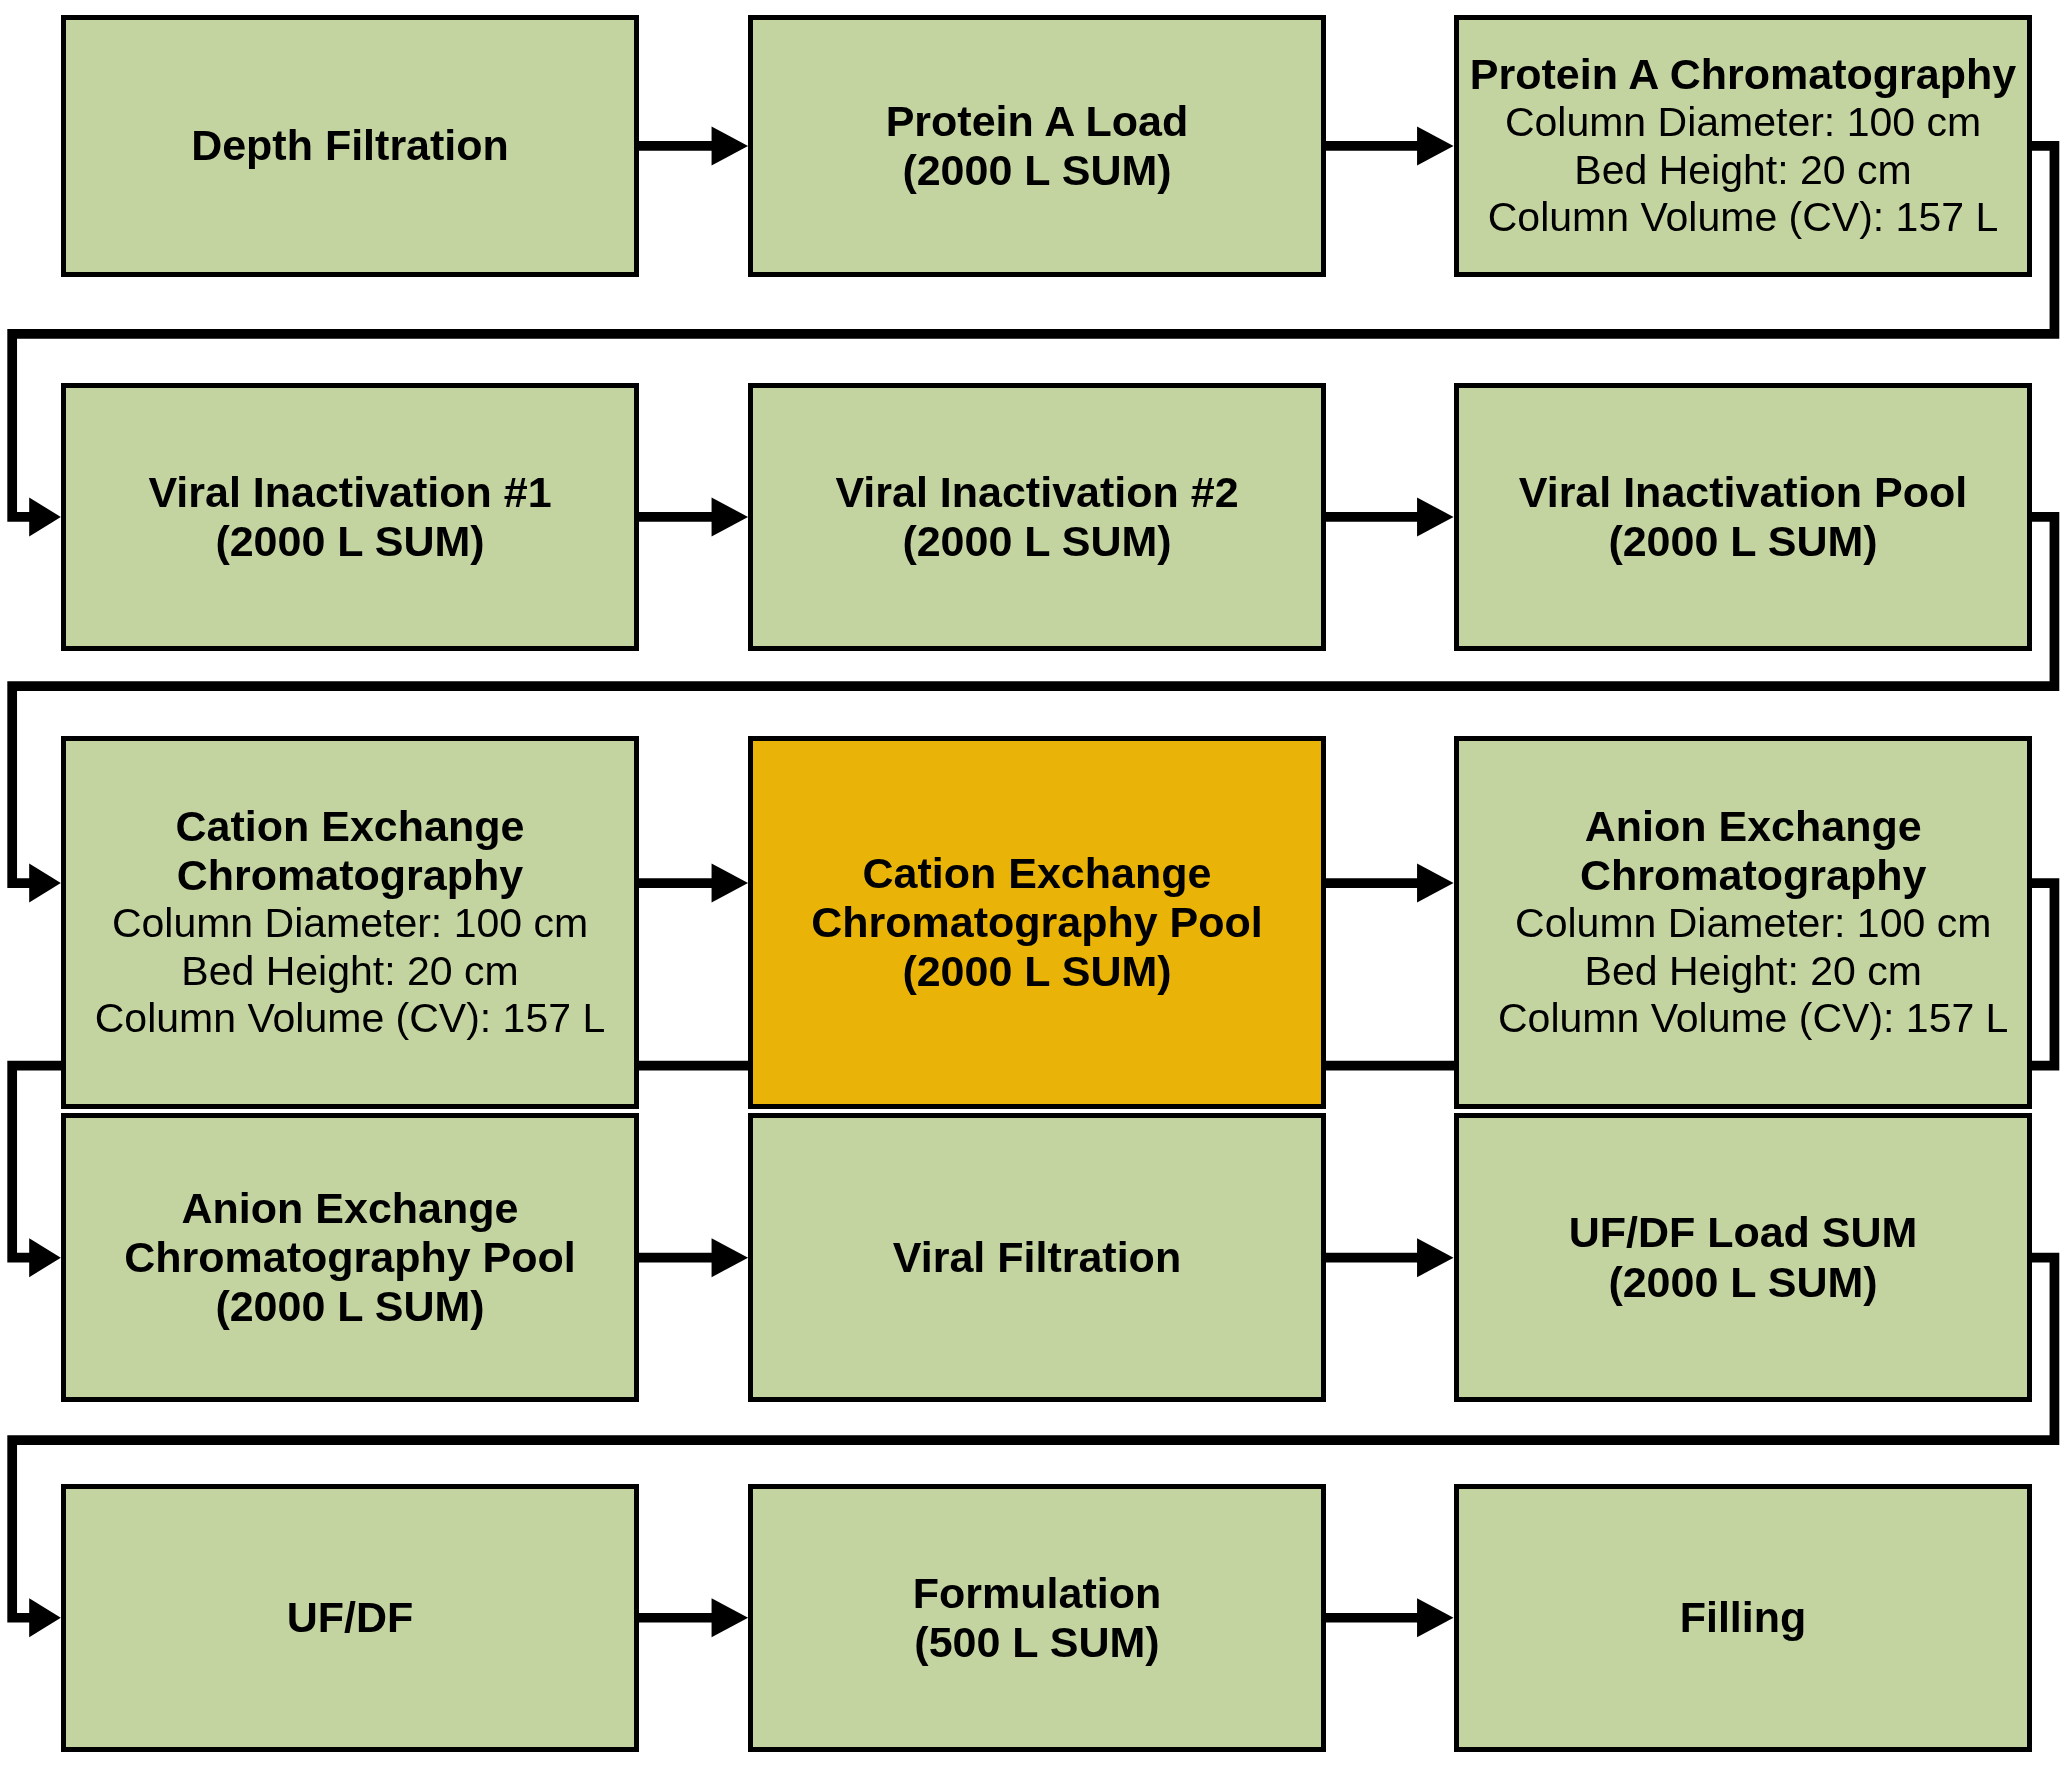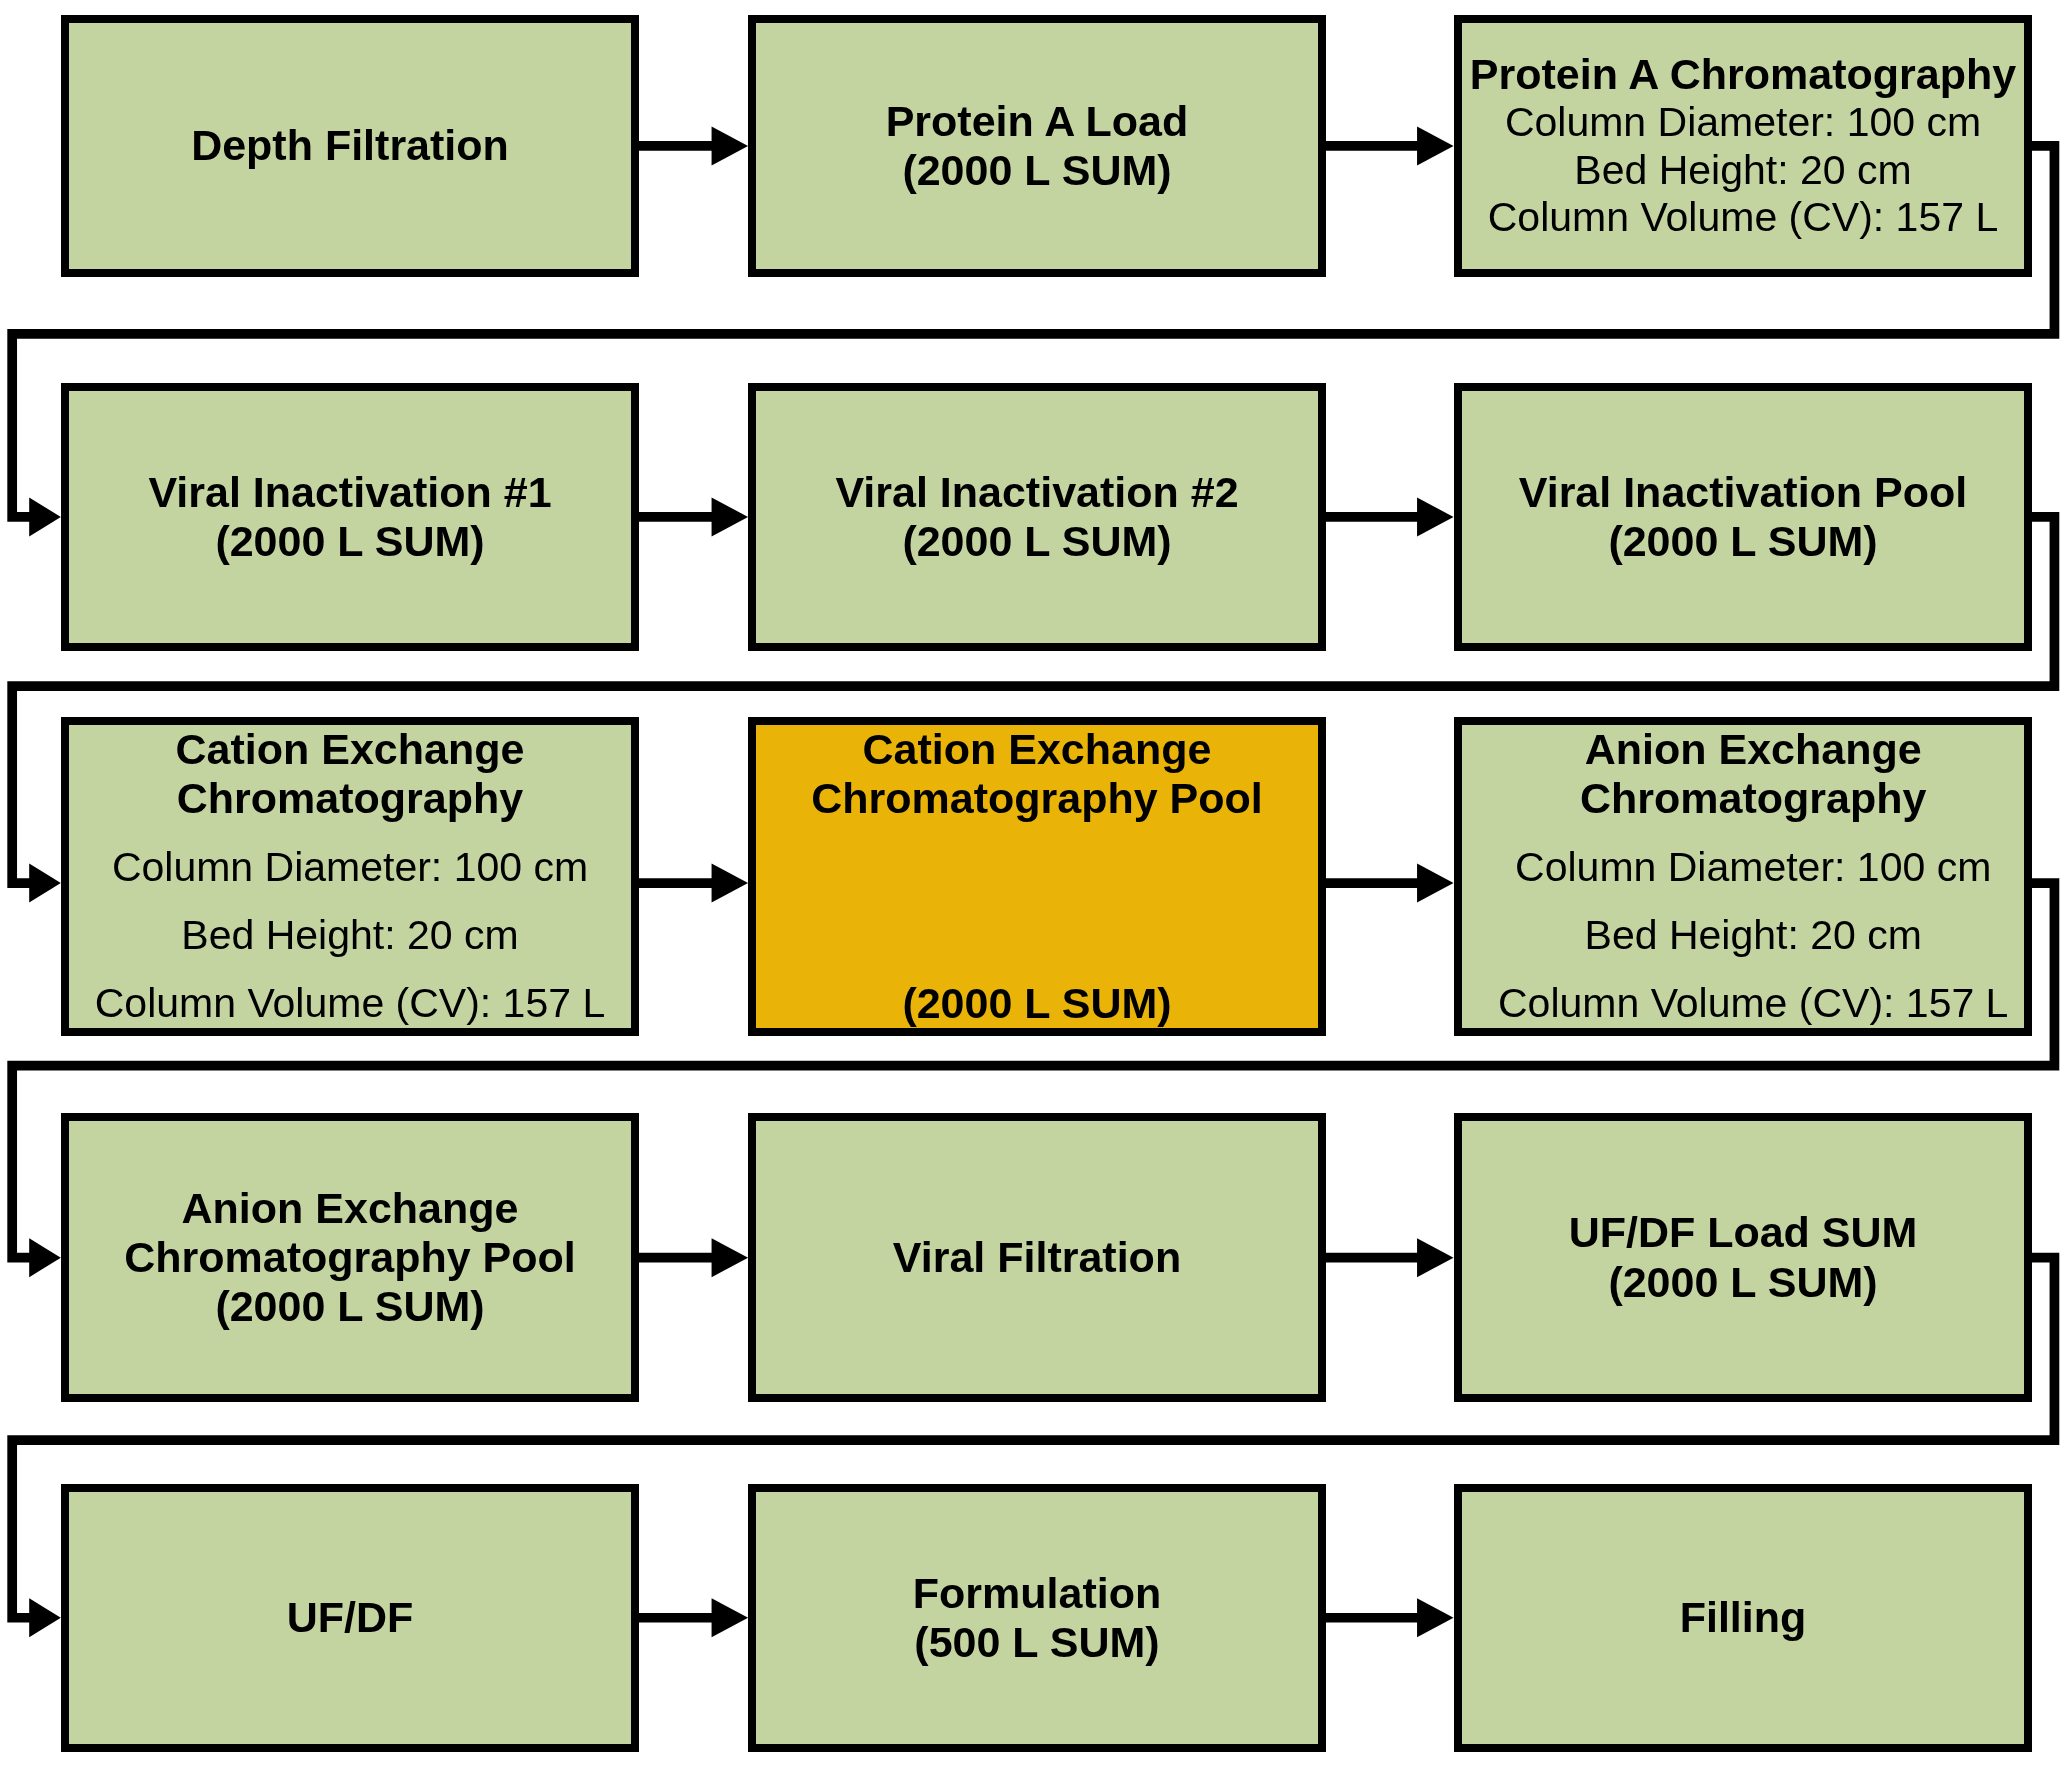--- a/index.html
+++ b/index.html
@@ -20,21 +20,21 @@
     left: 0;
     top: 0;
     width: 2066px;
     height: 1785px;
     display: block;
   }
   .node {
     position: absolute;
     box-sizing: border-box;
     background: #c4d4a0;
-    border: 8px solid #737373;
+    border: 5px solid #737373;
     display: flex;
     flex-direction: column;
     align-items: center;
     justify-content: center;
     text-align: center;
     color: #000000;
     padding: 0 3.6px;
   }
   .node .title {
     font-size: 43px;
@@ -46,21 +46,21 @@
     font-weight: normal;
     line-height: 1.16;
   }
   
   .c1 { left: 61px;  width: 578px; }
   .c2 { left: 748px; width: 578px; }
   .c3 { left: 1454px; width: 578px; }
   
   .r1 { top: 15px;   height: 262px; }
   .r2 { top: 383px;  height: 268px; }
-  .r3 { top: 717px; height: 319px; justify-content: space-between; }
+  .r3 { top: 736px; height: 373px; }
   .r4 { top: 1113px; height: 289px; }
   .r5 { top: 1484px; height: 268px; }
 
   .flow-line {
     stroke: #000000;
     stroke-width: 16;
     fill: none;
     stroke-linecap: butt;
     stroke-linejoin: miter;
   }

